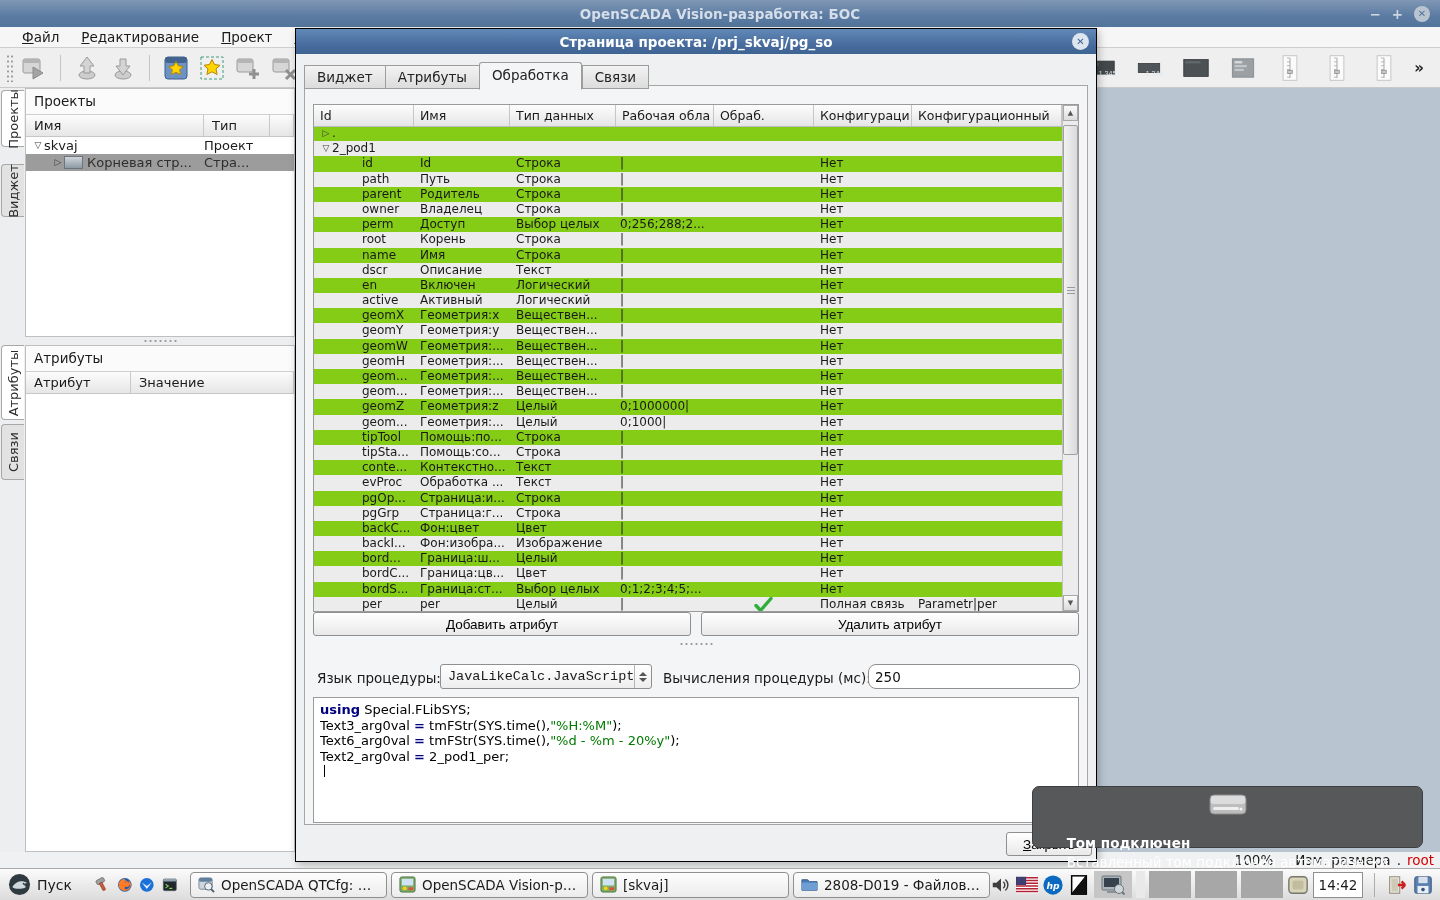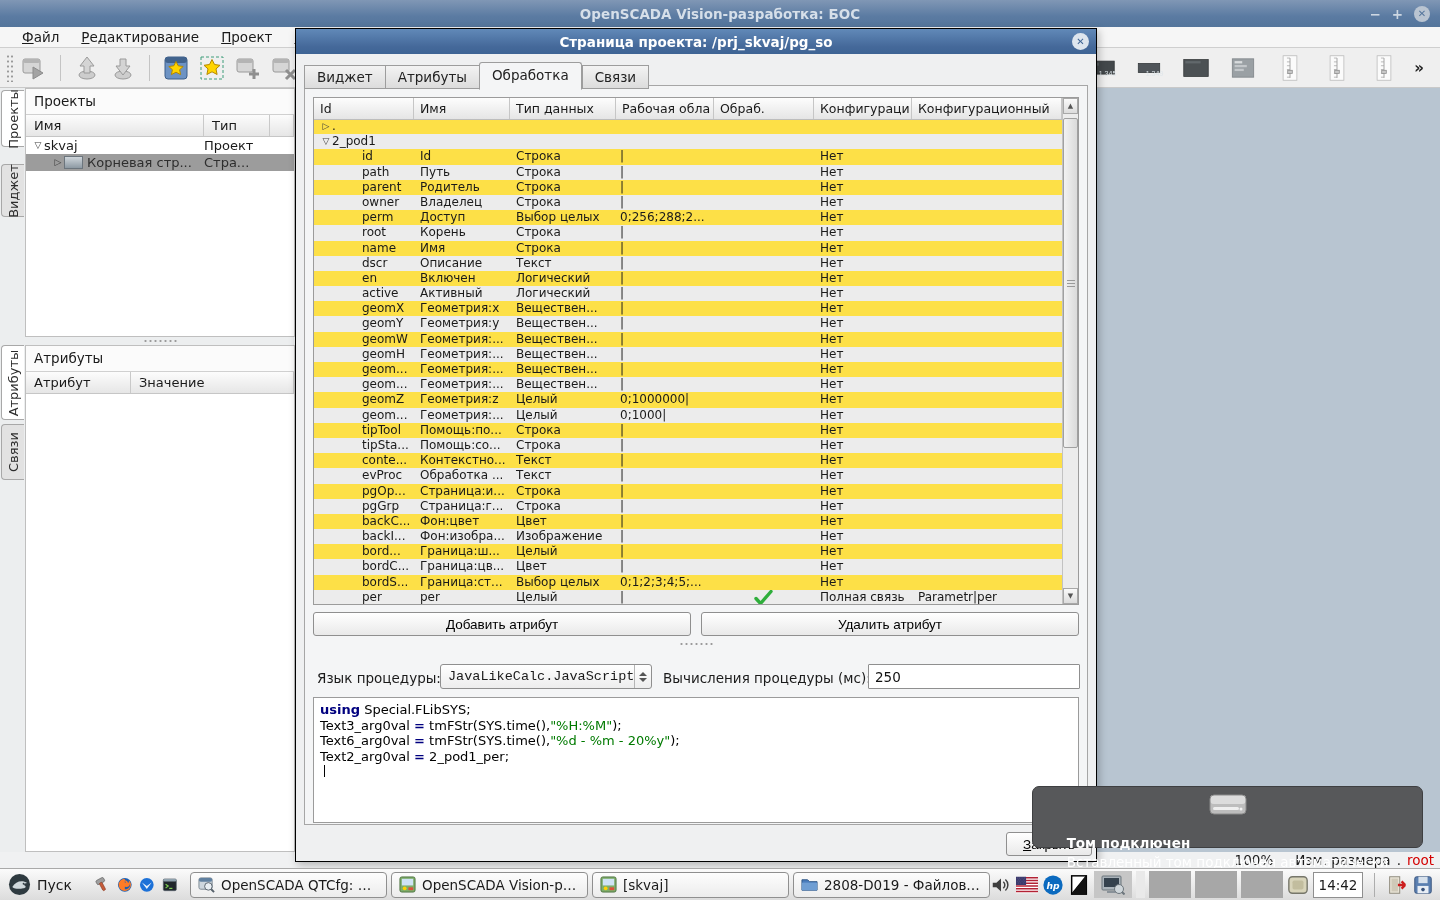--- a/index.html
+++ b/index.html
@@ -75,21 +75,21 @@
     color:#3e6494;font-size:10px;font-weight:bold;display:flex;align-items:center;justify-content:center;}
   #dlgtabs{position:absolute;left:8px;top:32px;display:flex;align-items:flex-end;z-index:2;}
   .tab{height:22px;line-height:22px;padding:0 12px;background:linear-gradient(#f3f3f3,#dcdcdc);
     border:1px solid #9d9d9d;border-right:none;font-size:13.5px;color:#222;}
   .tab:last-child{border-right:1px solid #9d9d9d;}
   .tab.active{background:#f4f5f6;height:26px;line-height:25px;border-right:1px solid #9d9d9d;
     border-radius:3px 3px 0 0;position:relative;top:1px;border-bottom:1px solid #f4f5f6;}
   #tabframe{position:absolute;left:8px;top:56px;right:8px;bottom:36px;border:1px solid #a6a6a6;background:#f4f5f6;}
 
   
-  #attrtable{position:absolute;left:8px;top:11px;width:766px;height:508px;background:#fde047;
+  #attrtable{position:absolute;left:8px;top:18px;width:766px;height:508px;background:#84cc16;
     border:1px solid #9b9b9b;box-sizing:border-box;}
   #thead{display:grid;grid-template-columns:100px 96px 106px 98px 100px 98px 1fr;height:21px;line-height:21px;
     background:linear-gradient(#fdfdfd,#e5e5e5);border-bottom:1px solid #bdbdbd;font-size:12.5px;margin-right:16px;}
   #thead>div{padding-left:6px;border-right:1px solid #c6c6c6;overflow:hidden;white-space:nowrap;}
   #tbody{position:absolute;left:0;top:21px;right:16px;bottom:0;overflow:hidden;}
   .trow{display:grid;grid-template-columns:100px 96px 106px 98px 100px 98px 1fr;height:15.2px;line-height:15.2px;
     font-size:12px;white-space:nowrap;}
   .trow.odd{background:#ececec;}
   .trow>div{overflow:hidden;padding-left:6px;}
   .trow .cid{display:flex;align-items:center;padding-left:6px;}
@@ -111,21 +111,21 @@
     background:linear-gradient(#ffffff,#e9e9e9);font-size:13.5px;text-align:center;line-height:22px;box-sizing:border-box;}
   #splitdots{position:absolute;left:0;right:0;top:556px;display:flex;justify-content:center;}
   .proclabel{position:absolute;top:580px;height:24px;line-height:24px;font-size:13.5px;}
   #langcombo{position:absolute;left:135px;top:578px;width:212px;height:25px;border:1px solid #8f8f8f;border-radius:3px;
     background:linear-gradient(#ffffff,#ededed);box-sizing:border-box;display:flex;align-items:center;font-family:Liberation Mono, monospace;}
   #langcombo .cval{flex:1;padding-left:7px;font-size:13.5px;white-space:nowrap;overflow:hidden;}
   .spin{width:16px;height:100%;border-left:1px solid #b5b5b5;display:flex;flex-direction:column;align-items:center;justify-content:center;gap:2px;}
   .spin i{width:0;height:0;border-left:4px solid transparent;border-right:4px solid transparent;}
   .spin .up{border-bottom:4px solid #555;}
   .spin .dn{border-top:4px solid #555;}
-  #calcinput{position:absolute;left:563px;top:578px;width:212px;height:25px;border:1px solid #8f8f8f;border-radius:1px;
+  #calcinput{position:absolute;left:563px;top:578px;width:212px;height:25px;border:1px solid #8f8f8f;border-radius:8px;
     background:#ffffff;box-sizing:border-box;padding:0 6px;font-size:13.5px;font-family:inherit;color:#111;}
   #codebox{position:absolute;left:8px;top:611px;width:766px;height:126px;background:#ffffff;
     border:1px solid #9b9b9b;box-sizing:border-box;padding:4px 6px;font-size:13px;line-height:15.5px;}
   .cl{white-space:pre;}
   .kw{color:#00007f;font-weight:bold;}
   .fn{color:#000000;}
   .str{color:#007a00;}
   .pl{color:#000;}
   .cursor{display:inline-block;width:1px;height:12px;background:#000;vertical-align:-1px;margin-left:4px;}
   #dlgclose{left:710px;top:803px;width:86px;}

